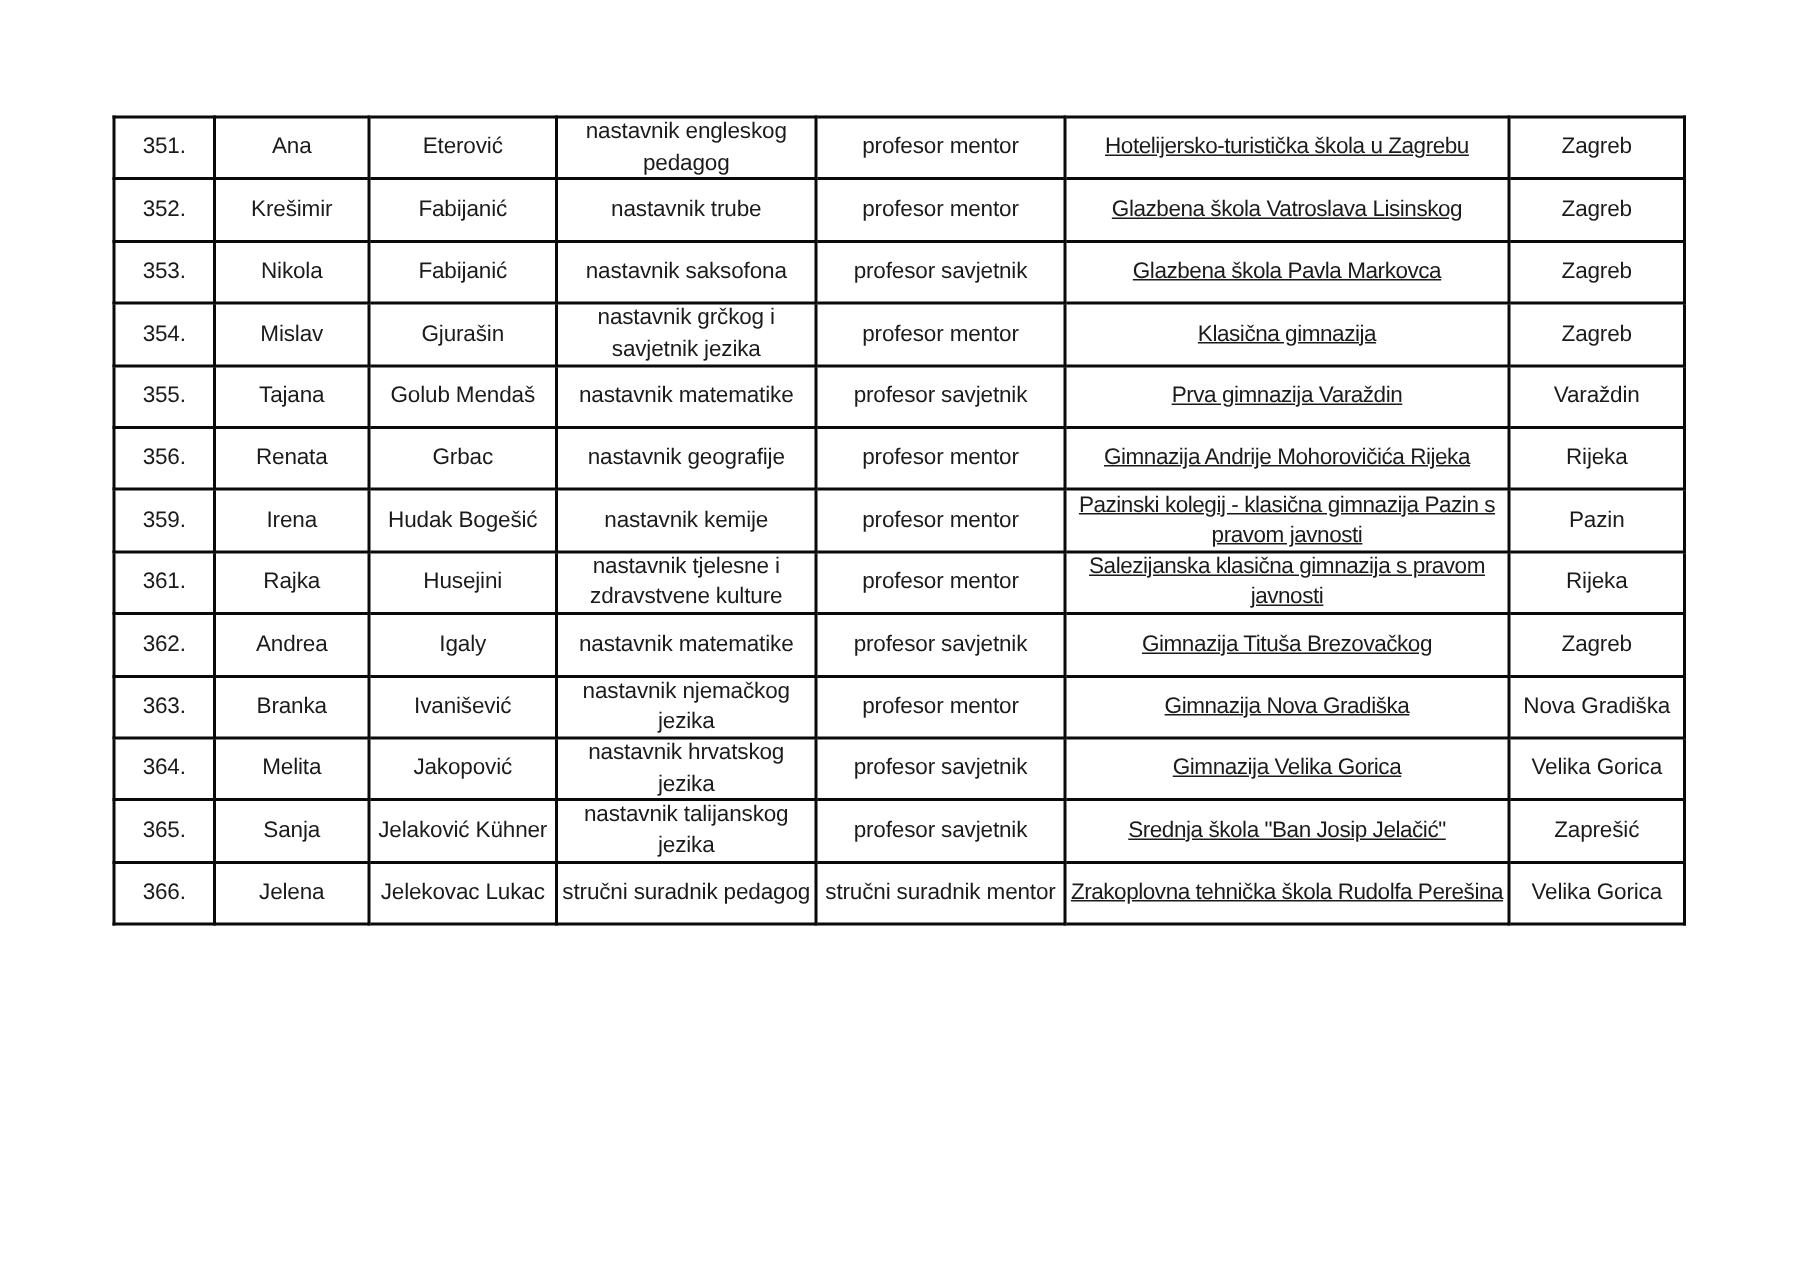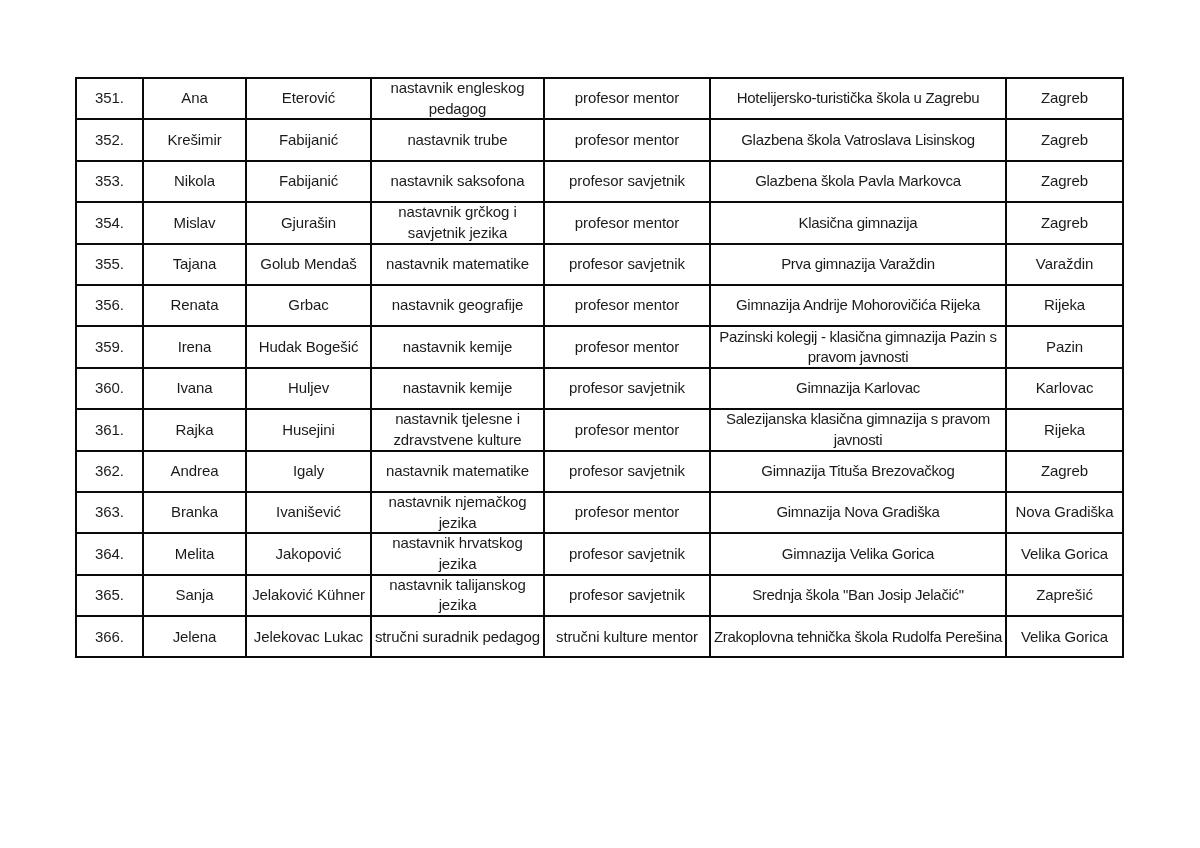--- a/index.html
+++ b/index.html
@@ -50,21 +50,21 @@
     letter-spacing: -0.1px;
     padding: 0 2px;
   }
   col.col-number     { width: 67px;  }
   col.col-first-name { width: 103px; }
   col.col-last-name  { width: 125px; }
   col.col-position   { width: 173px; }
   col.col-title      { width: 166px; }
   col.col-school     { width: 296px; }
   col.col-city       { width: 117px; }
-  td.cell-school .cell { letter-spacing: -0.3px; }
+  td.cell-school .cell { letter-spacing: -0.3px; text-decoration: underline; }
 </style>
 </head>
 <body>
 
 <div class="doc-page">
   <table class="register-table">
     <colgroup>
       <col class="col-number">
       <col class="col-first-name">
       <col class="col-last-name">
@@ -230,43 +230,20 @@
           </td>
           <td class="cell-school">
             <div class="cell">Pazinski kolegij - klasična gimnazija Pazin s pravom javnosti</div>
           </td>
           <td class="cell-city">
             <div class="cell">Pazin</div>
           </td>
         </tr>
         <tr>
           <td class="cell-number">
-            <div class="cell">360.</div>
-          </td>
-          <td class="cell-first-name">
-            <div class="cell">Ivana</div>
-          </td>
-          <td class="cell-last-name">
-            <div class="cell">Huljev</div>
-          </td>
-          <td class="cell-position">
-            <div class="cell">nastavnik kemije</div>
-          </td>
-          <td class="cell-title">
-            <div class="cell">profesor savjetnik</div>
-          </td>
-          <td class="cell-school">
-            <div class="cell">Gimnazija Karlovac</div>
-          </td>
-          <td class="cell-city">
-            <div class="cell">Karlovac</div>
-          </td>
-        </tr>
-        <tr>
-          <td class="cell-number">
             <div class="cell">361.</div>
           </td>
           <td class="cell-first-name">
             <div class="cell">Rajka</div>
           </td>
           <td class="cell-last-name">
             <div class="cell">Husejini</div>
           </td>
           <td class="cell-position">
             <div class="cell">nastavnik tjelesne i zdravstvene kulture</div>
@@ -380,21 +357,21 @@
           <td class="cell-first-name">
             <div class="cell">Jelena</div>
           </td>
           <td class="cell-last-name">
             <div class="cell">Jelekovac Lukac</div>
           </td>
           <td class="cell-position">
             <div class="cell">stručni suradnik pedagog</div>
           </td>
           <td class="cell-title">
-            <div class="cell">stručni kulture mentor</div>
+            <div class="cell">stručni suradnik mentor</div>
           </td>
           <td class="cell-school">
             <div class="cell">Zrakoplovna tehnička škola Rudolfa Perešina</div>
           </td>
           <td class="cell-city">
             <div class="cell">Velika Gorica</div>
           </td>
         </tr>
       </tbody>
   </table>

